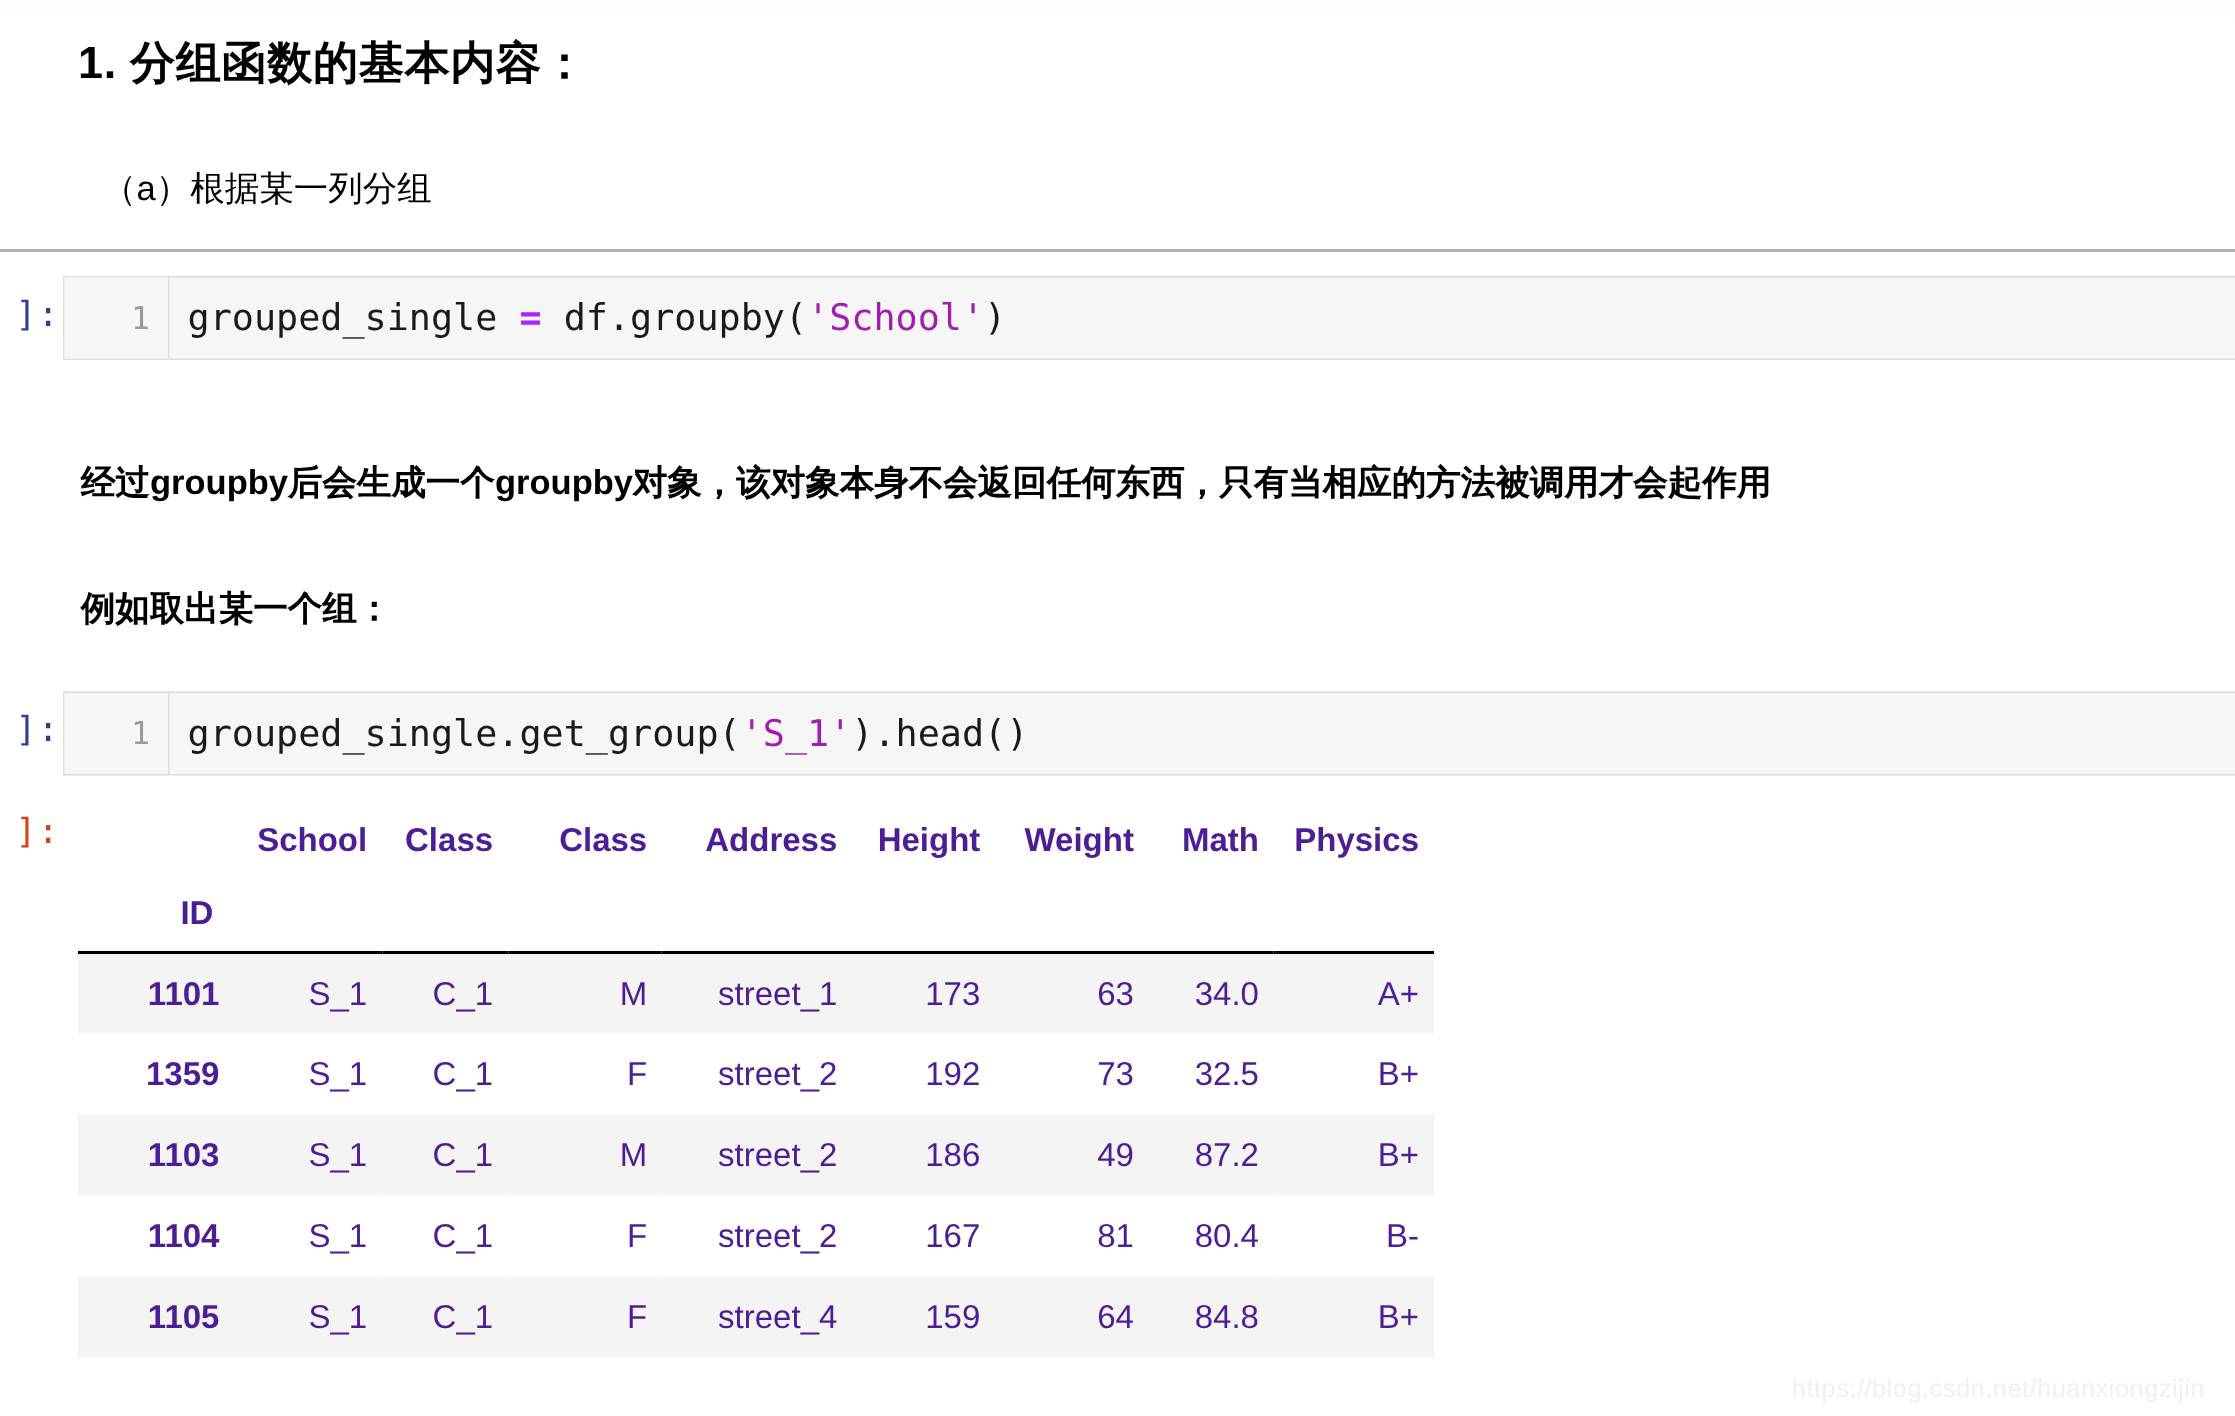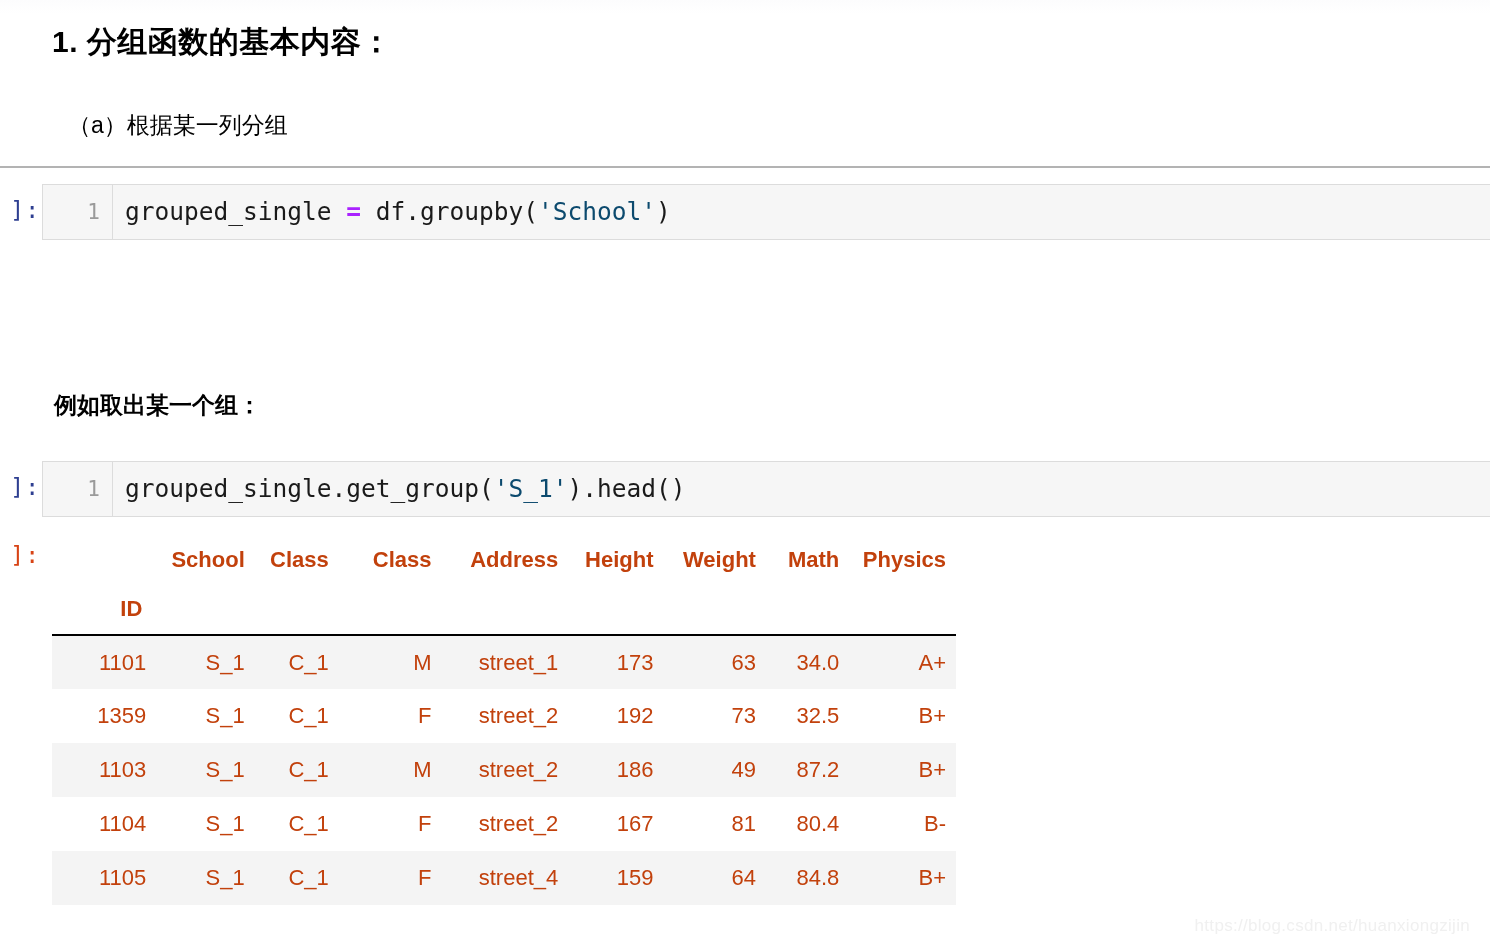--- a/index.html
+++ b/index.html
@@ -109,21 +109,21 @@
     top: 0;
     right: 0;
     height: 54px;
     line-height: 54px;
     font-family: "DejaVu Sans Mono", "Liberation Mono", monospace;
     font-size: 24.5px;
     white-space: pre;
     color: #1a1a1a;
   }
   .tok-op { color: #aa22ff; font-weight: bold; }
-  .tok-str { color: #0c4a6e; }
+  .tok-str { color: #a21caf; }
   .tok-plain { color: #1a1a1a; text-align: right; }
 
   
   .md-p {
     position: absolute;
     left: 54px;
     font-size: 23px;
     font-weight: bold;
     white-space: nowrap;
     color: #000;
@@ -148,21 +148,21 @@
     position: absolute;
     left: 52px;
     top: 536px;
     width: 904px;
   }
   table.dataframe {
     border-collapse: collapse;
     border-spacing: 0;
     width: 904px;
     font-size: 22px;
-    color: #c2410c;
+    color: #4c1d95;
   }
   table.dataframe th,
   table.dataframe td {
     text-align: right;
     vertical-align: middle;
     padding: 0 10px;
     border: none;
     white-space: nowrap;
   }
   table.dataframe thead th {
@@ -181,21 +181,21 @@
   table.dataframe tbody tr:first-child th {
     border-top: 2px solid #000000;
   }
   table.dataframe tbody tr {
     height: 54px;
   }
   table.dataframe tbody tr:nth-child(odd) {
     background: #f4f4f4;
   }
   table.dataframe tbody th.rowlabel {
-    font-weight: normal;
+    font-weight: bold;
     text-align: right;
     padding-right: 6px;
     width: 96px;
   }
   
   col.c-id      { width: 96px; }
   col.c-school  { width: 106px; }
   col.c-class   { width: 86px; }
   col.c-gender  { width: 112px; }
   col.c-address { width: 134px; }
@@ -228,20 +228,21 @@
   <div class="hrule"></div>
 
   <div class="cell" id="cell-1" style="top:184px;">
     <div class="prompt">]:</div>
     <div class="inputarea">
       <div class="linenum">1</div>
       <div class="code" id="code-1"><span class="tok-plain">grouped_single </span><span class="tok-op">=</span><span class="tok-plain"> df.groupby(</span><span class="tok-str">'School'</span><span class="tok-plain">)</span></div>
     </div>
   </div>
 
+  <div class="md-p" id="para-groupby">经过groupby后会生成一个groupby对象，该对象本身不会返回任何东西，只有当相应的方法被调用才会起作用</div>
   <div class="md-p" id="para-example">例如取出某一个组：</div>
 
   <div class="cell" id="cell-2" style="top:461px;">
     <div class="prompt">]:</div>
     <div class="inputarea">
       <div class="linenum">1</div>
       <div class="code" id="code-2"><span class="tok-plain">grouped_single.get_group(</span><span class="tok-str">'S_1'</span><span class="tok-plain">)</span><span class="tok-plain">.head()</span></div>
     </div>
   </div>
 

